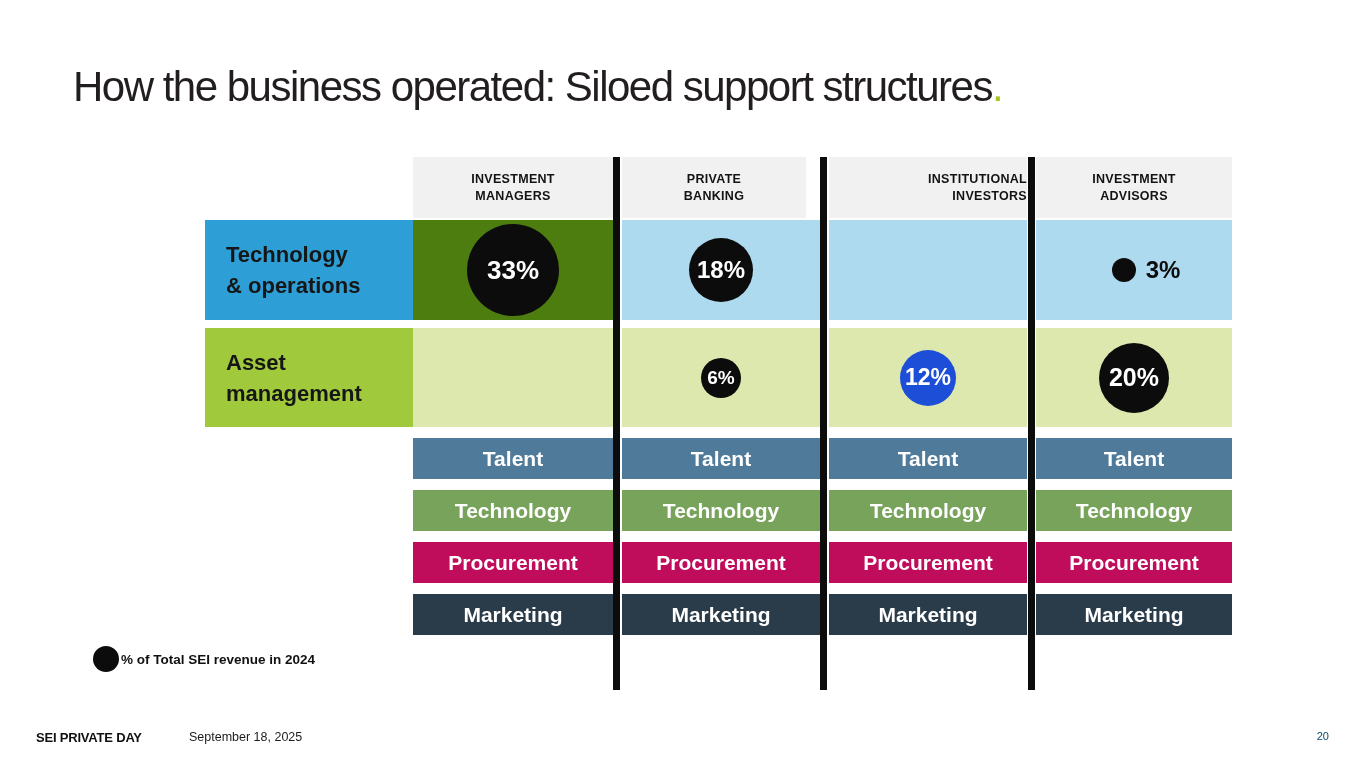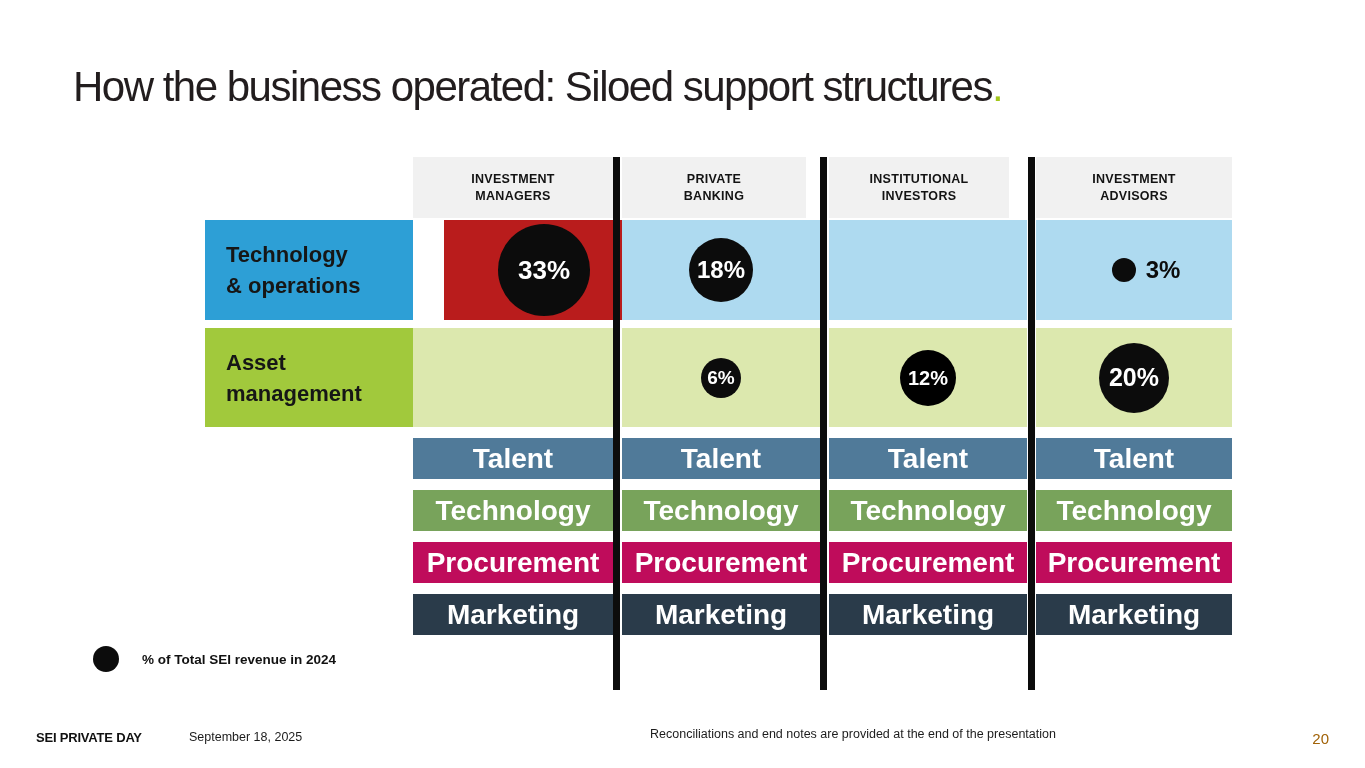--- a/index.html
+++ b/index.html
@@ -29,62 +29,62 @@
     border-radius:50%;background:#0c0c0c;color:#ffffff;
     display:flex;align-items:center;justify-content:center;
     font-weight:700;line-height:1;
   }
   .mx-outside{
     display:flex;align-items:center;gap:10px;transform:translateX(12px);
   }
   .mx-outlabel{font-weight:700;color:#0c0c0c;}
   .mx-bar{
     display:flex;align-items:center;justify-content:center;
-    color:#ffffff;font-size:28px;font-weight:700;
+    color:#ffffff;font-size:21px;font-weight:700;
   }
   .mx-divider{background:#0c0c0c;}
   
-  .legend{position:absolute;left:93px;top:646px;display:flex;align-items:center;gap:23px;}
+  .legend{position:absolute;left:93px;top:646px;display:flex;align-items:center;gap:2px;}
   .legend-dot{width:26px;height:26px;border-radius:50%;background:#0c0c0c;}
   .legend-text{font-size:13.5px;font-weight:700;color:#111111;}
   
   .footer-brand{position:absolute;left:36px;top:730px;font-size:13px;font-weight:800;letter-spacing:-.2px;color:#111111;white-space:nowrap;}
   .footer-date{position:absolute;left:189px;top:730px;font-size:12.5px;font-weight:400;color:#1c1c1c;white-space:nowrap;}
   .footer-note{position:absolute;left:853px;top:727px;transform:translateX(-50%);font-size:12.5px;font-weight:400;color:#1c1c1c;white-space:nowrap;}
-  .footer-page{position:absolute;right:36px;top:730px;font-size:15px;font-weight:400;color:#a16207;}
+  .footer-page{position:absolute;right:36px;top:730px;font-size:11px;font-weight:400;color:#0c4a6e;}
 </style>
 </head>
 <body>
 
 <div class="slide">
 
   <h1 class="title"><span>How the business operated: Siloed support structures</span><span class="dot">.</span></h1>
 
   <div id="matrix">
       <div class="mx mx-header" style="left: 413px; top: 157px; width: 200px; height: 61px;">
         <div>INVESTMENT</div>
         <div>MANAGERS</div>
       </div>
       <div class="mx mx-header" style="left: 622px; top: 157px; width: 184px; height: 61px;">
         <div>PRIVATE</div>
         <div>BANKING</div>
       </div>
-      <div class="mx mx-header" style="left: 829px; top: 157px; width: 180px; height: 61px;">
+      <div class="mx mx-header" style="left: 829px; top: 157px; width: 198px; height: 61px; align-items: flex-end;">
         <div>INSTITUTIONAL</div>
         <div>INVESTORS</div>
       </div>
       <div class="mx mx-header" style="left: 1036px; top: 157px; width: 196px; height: 61px;">
         <div>INVESTMENT</div>
         <div>ADVISORS</div>
       </div>
       <div class="mx mx-rowlabel" style="left: 205px; top: 220px; width: 208px; height: 100px; background: rgb(45, 159, 214);">
         <div>Technology</div>
         <div>&amp; operations</div>
       </div>
-      <div class="mx mx-cell" style="left: 413px; top: 220px; width: 200px; height: 100px; background: #b91c1c; margin-left: 31px;">
+      <div class="mx mx-cell" style="left: 413px; top: 220px; width: 200px; height: 100px; background: #4d7c0f;">
         <div class="mx mx-circle" style="position: relative; width: 92px; height: 92px; background: rgb(12, 12, 12); font-size: 26px;">33%</div>
       </div>
       <div class="mx mx-cell" style="left: 622px; top: 220px; width: 198px; height: 100px; background: rgb(174, 218, 240);">
         <div class="mx mx-circle" style="position: relative; width: 64px; height: 64px; background: rgb(12, 12, 12); font-size: 24px;">18%</div>
       </div>
       <div class="mx mx-cell" style="left: 829px; top: 220px; width: 198px; height: 100px; background: rgb(174, 218, 240);"></div>
       <div class="mx mx-cell" style="left: 1036px; top: 220px; width: 196px; height: 100px; background: rgb(174, 218, 240);">
         <div class="mx mx-outside" style="position: relative;">
           <div class="mx mx-circle" style="position: relative; width: 24px; height: 24px; background: rgb(12, 12, 12);"></div>
           <div class="mx mx-outlabel" style="position: relative; font-size: 24px;">3%</div>
@@ -92,21 +92,21 @@
       </div>
       <div class="mx mx-rowlabel" style="left: 205px; top: 328px; width: 208px; height: 99px; background: rgb(161, 201, 60);">
         <div>Asset</div>
         <div>management</div>
       </div>
       <div class="mx mx-cell" style="left: 413px; top: 328px; width: 200px; height: 99px; background: rgb(220, 232, 174);"></div>
       <div class="mx mx-cell" style="left: 622px; top: 328px; width: 198px; height: 99px; background: rgb(220, 232, 174);">
         <div class="mx mx-circle" style="position: relative; width: 40px; height: 40px; background: rgb(12, 12, 12); font-size: 19px;">6%</div>
       </div>
       <div class="mx mx-cell" style="left: 829px; top: 328px; width: 198px; height: 99px; background: rgb(220, 232, 174);">
-        <div class="mx mx-circle" style="position: relative; width: 56px; height: 56px; background: #000000; font-size: 20px;">12%</div>
+        <div class="mx mx-circle" style="position: relative; width: 56px; height: 56px; background: #1d4ed8; font-size: 23px;">12%</div>
       </div>
       <div class="mx mx-cell" style="left: 1036px; top: 328px; width: 196px; height: 99px; background: rgb(220, 232, 174);">
         <div class="mx mx-circle" style="position: relative; width: 70px; height: 70px; background: rgb(12, 12, 12); font-size: 25px;">20%</div>
       </div>
       <div class="mx mx-bar" style="left: 413px; top: 438px; width: 200px; height: 41px; background: rgb(80, 122, 153);">Talent</div>
       <div class="mx mx-bar" style="left: 622px; top: 438px; width: 198px; height: 41px; background: rgb(80, 122, 153);">Talent</div>
       <div class="mx mx-bar" style="left: 829px; top: 438px; width: 198px; height: 41px; background: rgb(80, 122, 153);">Talent</div>
       <div class="mx mx-bar" style="left: 1036px; top: 438px; width: 196px; height: 41px; background: rgb(80, 122, 153);">Talent</div>
       <div class="mx mx-bar" style="left: 413px; top: 490px; width: 200px; height: 41px; background: rgb(120, 163, 91);">Technology</div>
       <div class="mx mx-bar" style="left: 622px; top: 490px; width: 198px; height: 41px; background: rgb(120, 163, 91);">Technology</div>
@@ -125,16 +125,15 @@
       <div class="mx mx-divider" style="left: 1028px; top: 157px; width: 7px; height: 533px; background: rgb(12, 12, 12);"></div>
     </div>
 
   <div class="legend">
     <span class="legend-dot"></span>
     <span class="legend-text">% of Total SEI revenue in 2024</span>
   </div>
 
   <div class="footer-brand">SEI PRIVATE DAY</div>
   <div class="footer-date">September 18, 2025</div>
-  <div class="footer-note">Reconciliations and end notes are provided at the end of the presentation</div>
   <div class="footer-page">20</div>
 
 </div>
 
 </body></html>

